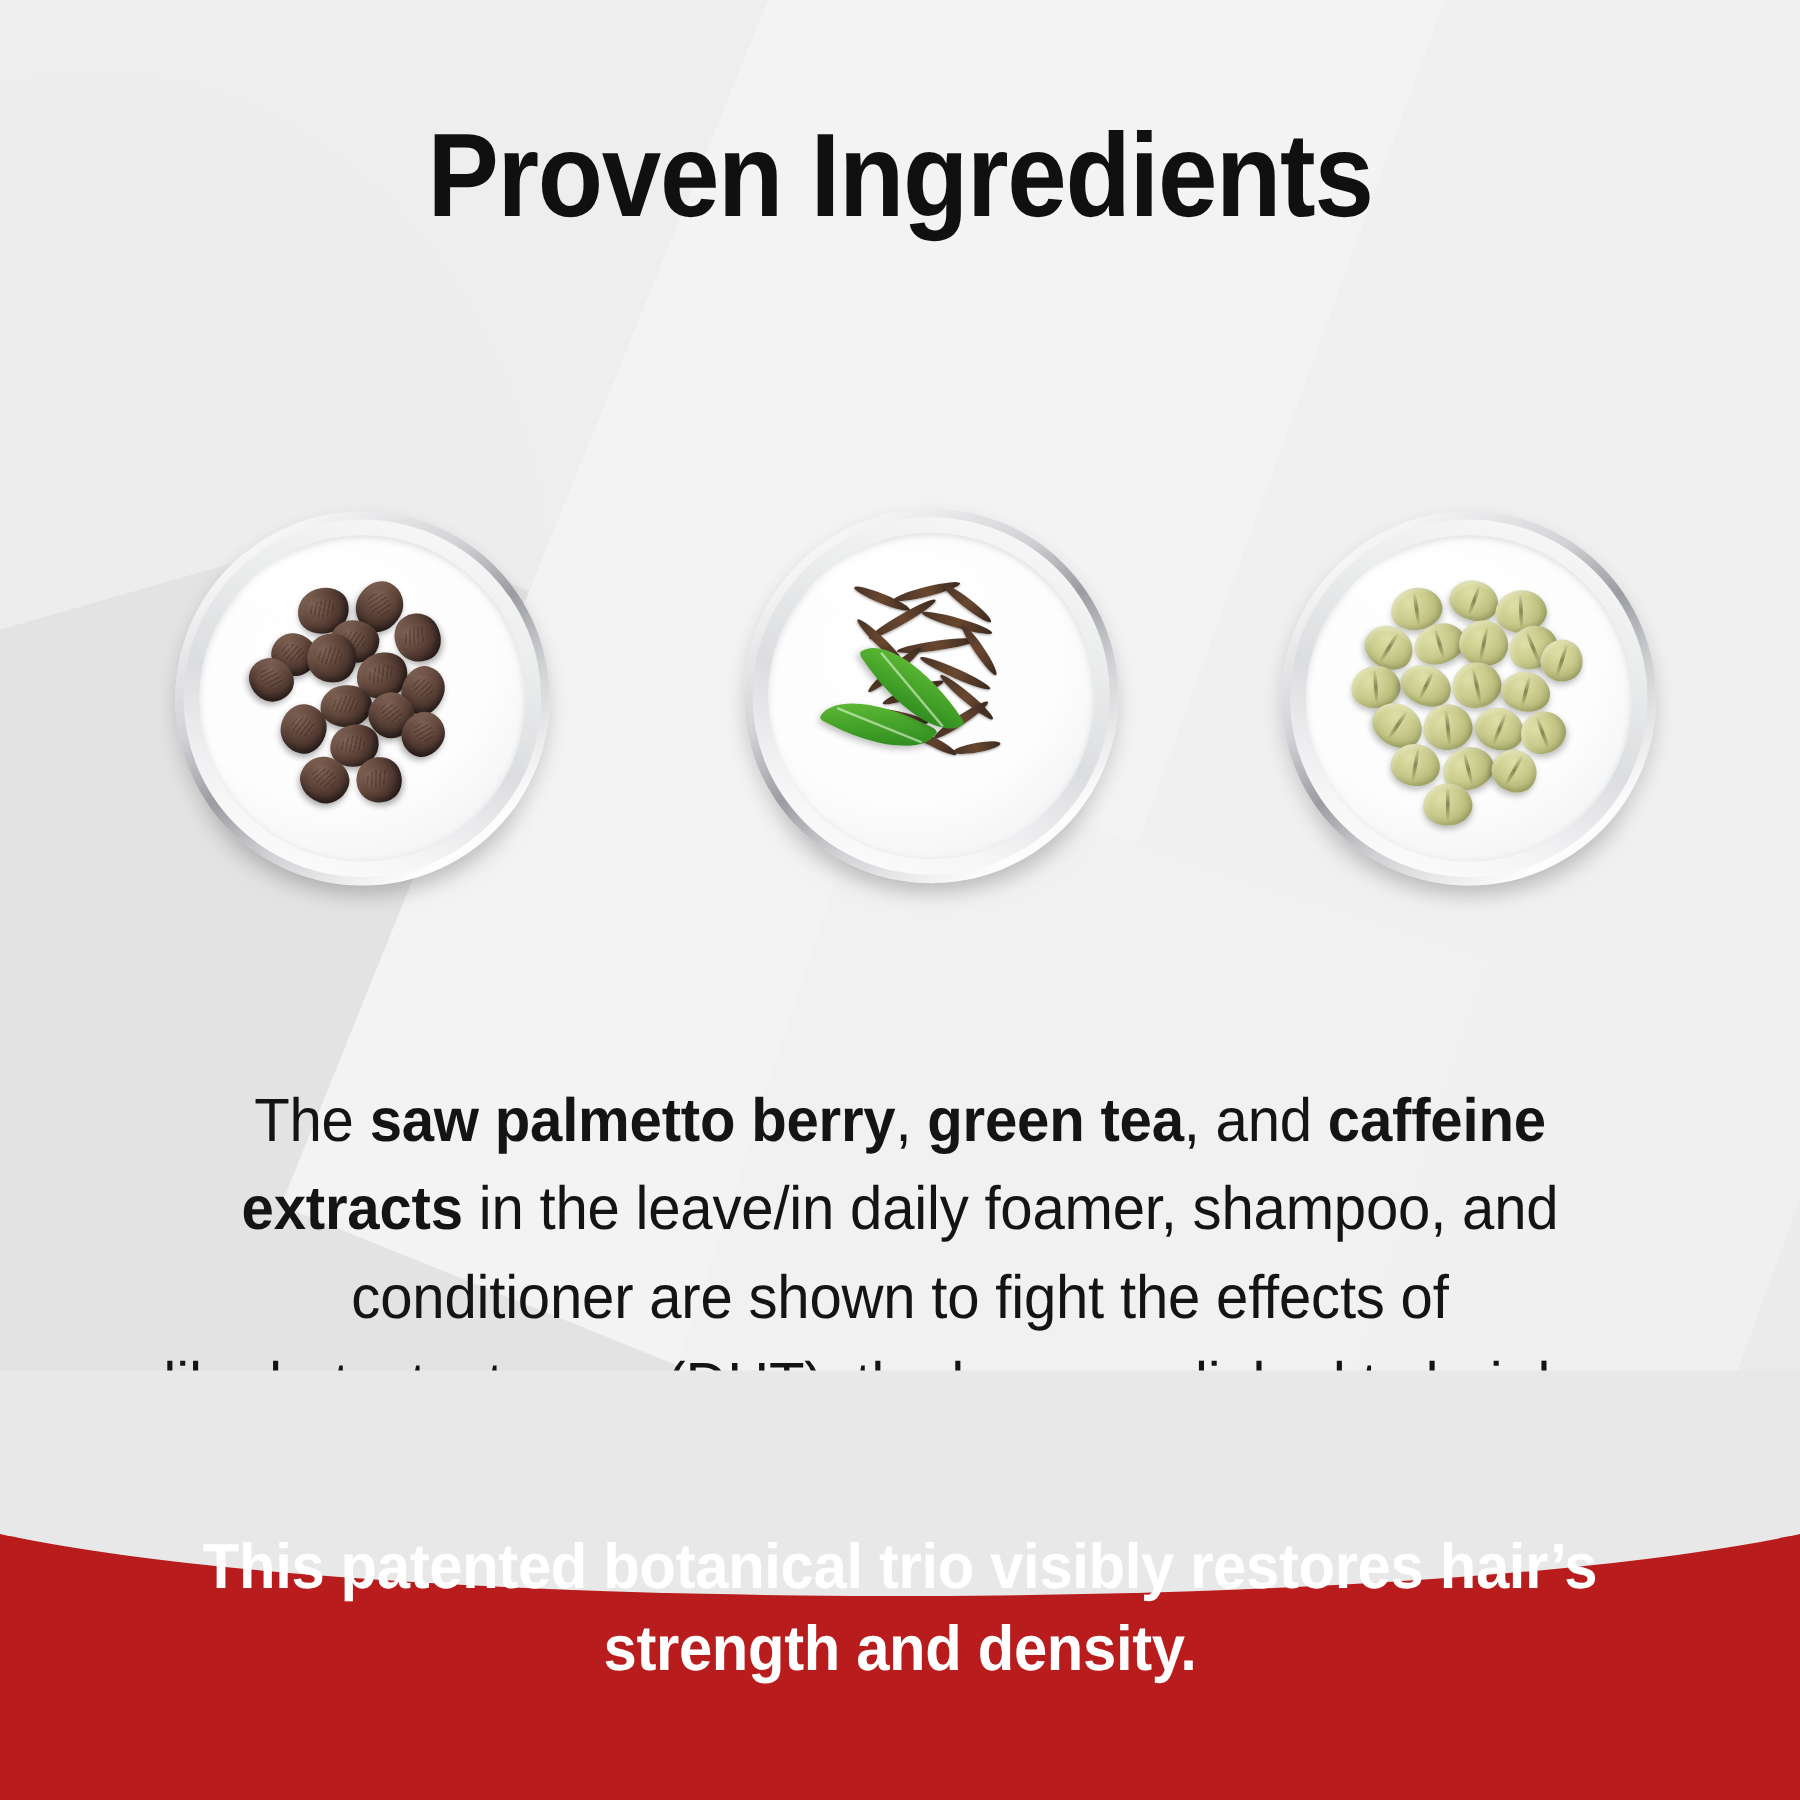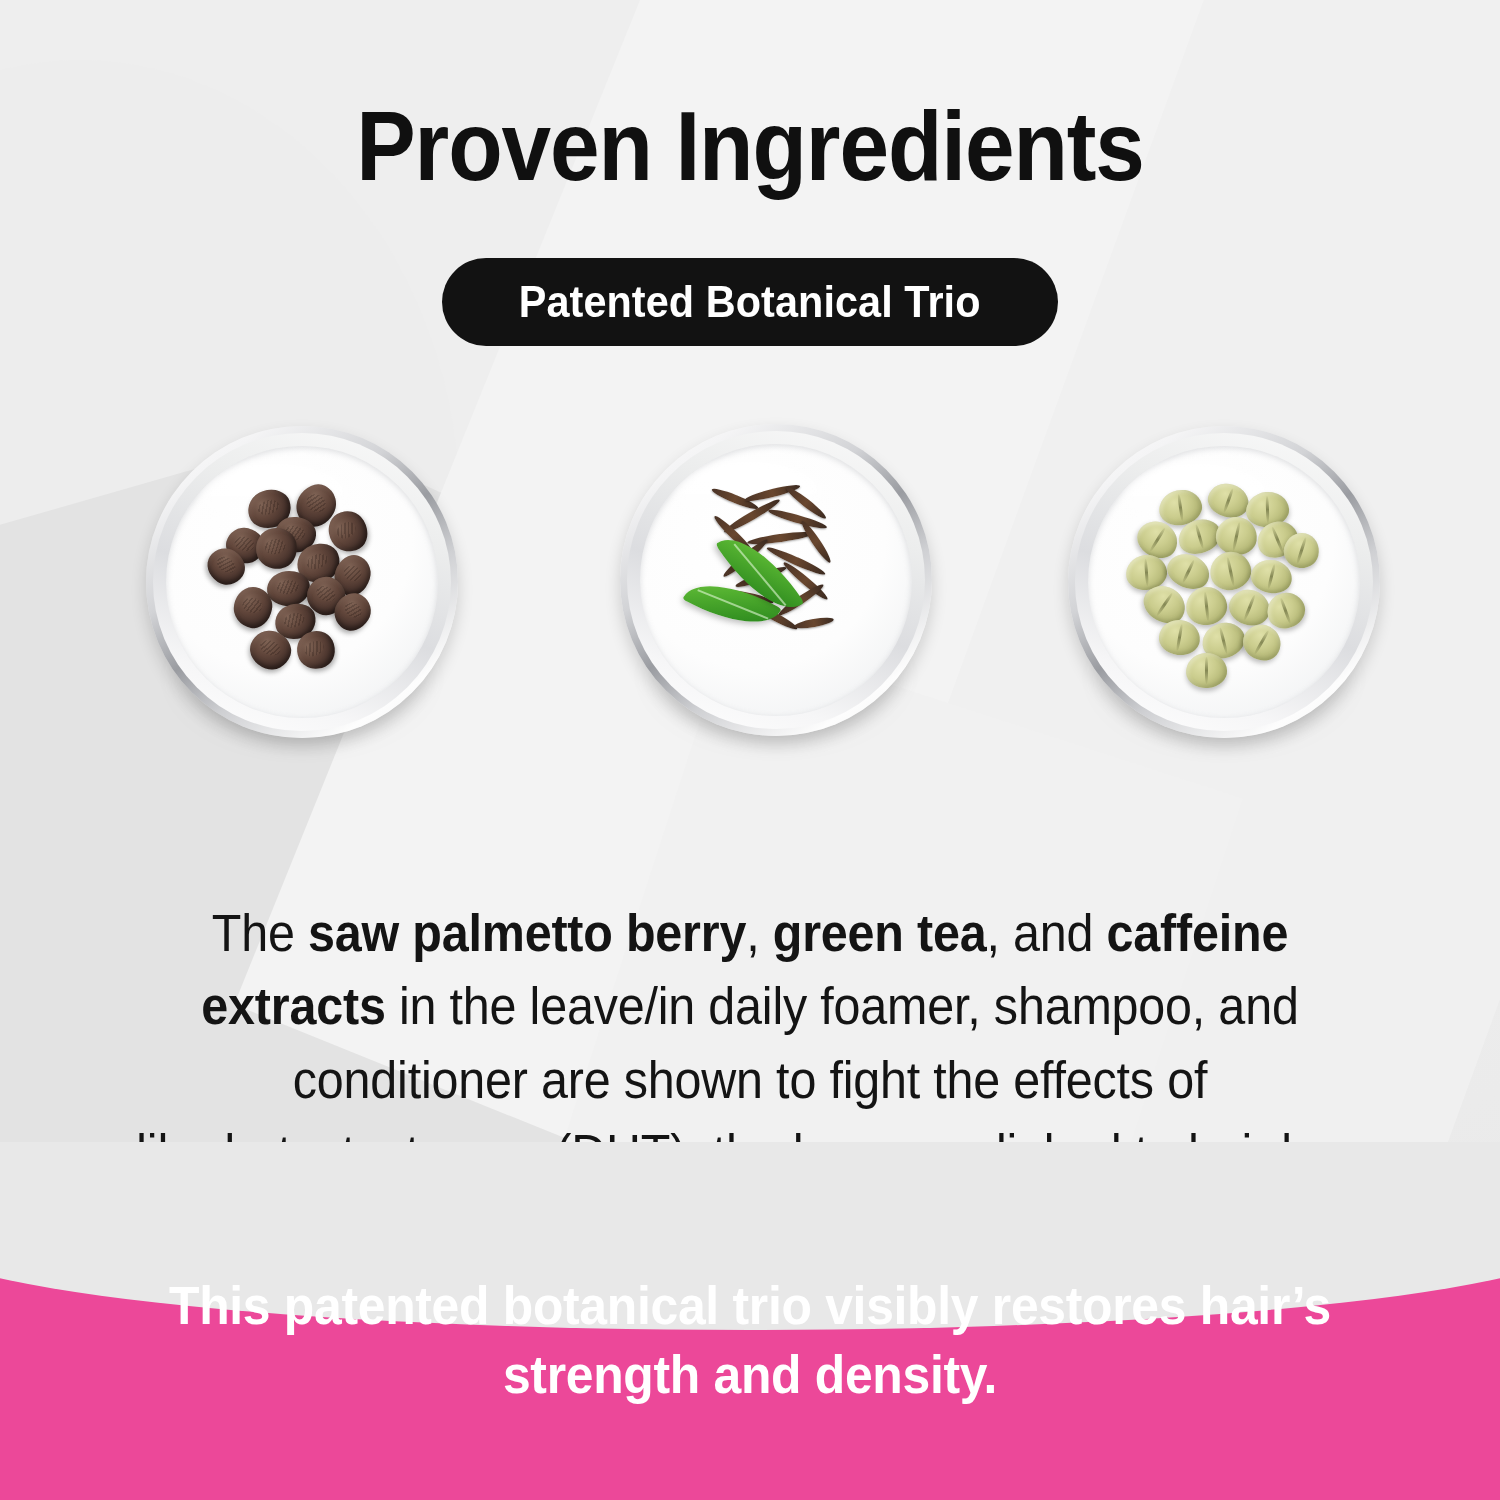--- a/index.html
+++ b/index.html
@@ -292,21 +292,21 @@
     font-weight: 700;
   }
 
   
   .footer {
     position: absolute;
     left: 0;
     bottom: 0;
     width: 1500px;
     height: 272px;
-    background: #ec4899;
+    background: #b91c1c;
     overflow: visible;
   }
   .footer-curve {
     position: absolute;
     left: -6%;
     top: -86px;
     width: 112%;
     height: 188px;
     background: #e8e8e8;
     border-radius: 0 0 50% 50%;
@@ -335,25 +335,20 @@
     <div class="swoosh swoosh-dome"></div>
     <div class="swoosh swoosh-soft-left"></div>
     <div class="swoosh swoosh-wedge"></div>
     <div class="swoosh swoosh-band1"></div>
     <div class="swoosh swoosh-band2"></div>
     <div class="swoosh swoosh-light-mid"></div>
   </div>
 
   <div class="page-title">Proven Ingredients</div>
 
-  <div class="badge-row">
-    <div class="badge-pill">
-      <span class="badge-pill-label">Patented Botanical Trio</span>
-    </div>
-  </div>
 
   <div class="dishes">
 
     <div class="dish dish-1">
       <div class="dish-shadow"></div>
       <div class="dish-glass"></div>
       <div class="dish-well">
         <div class="dish-highlight"></div>
         <div class="content-area">
           <div class="berry" style="left:30%;top:16%;width:16%;height:14%;transform:rotate(-18deg);"></div>

